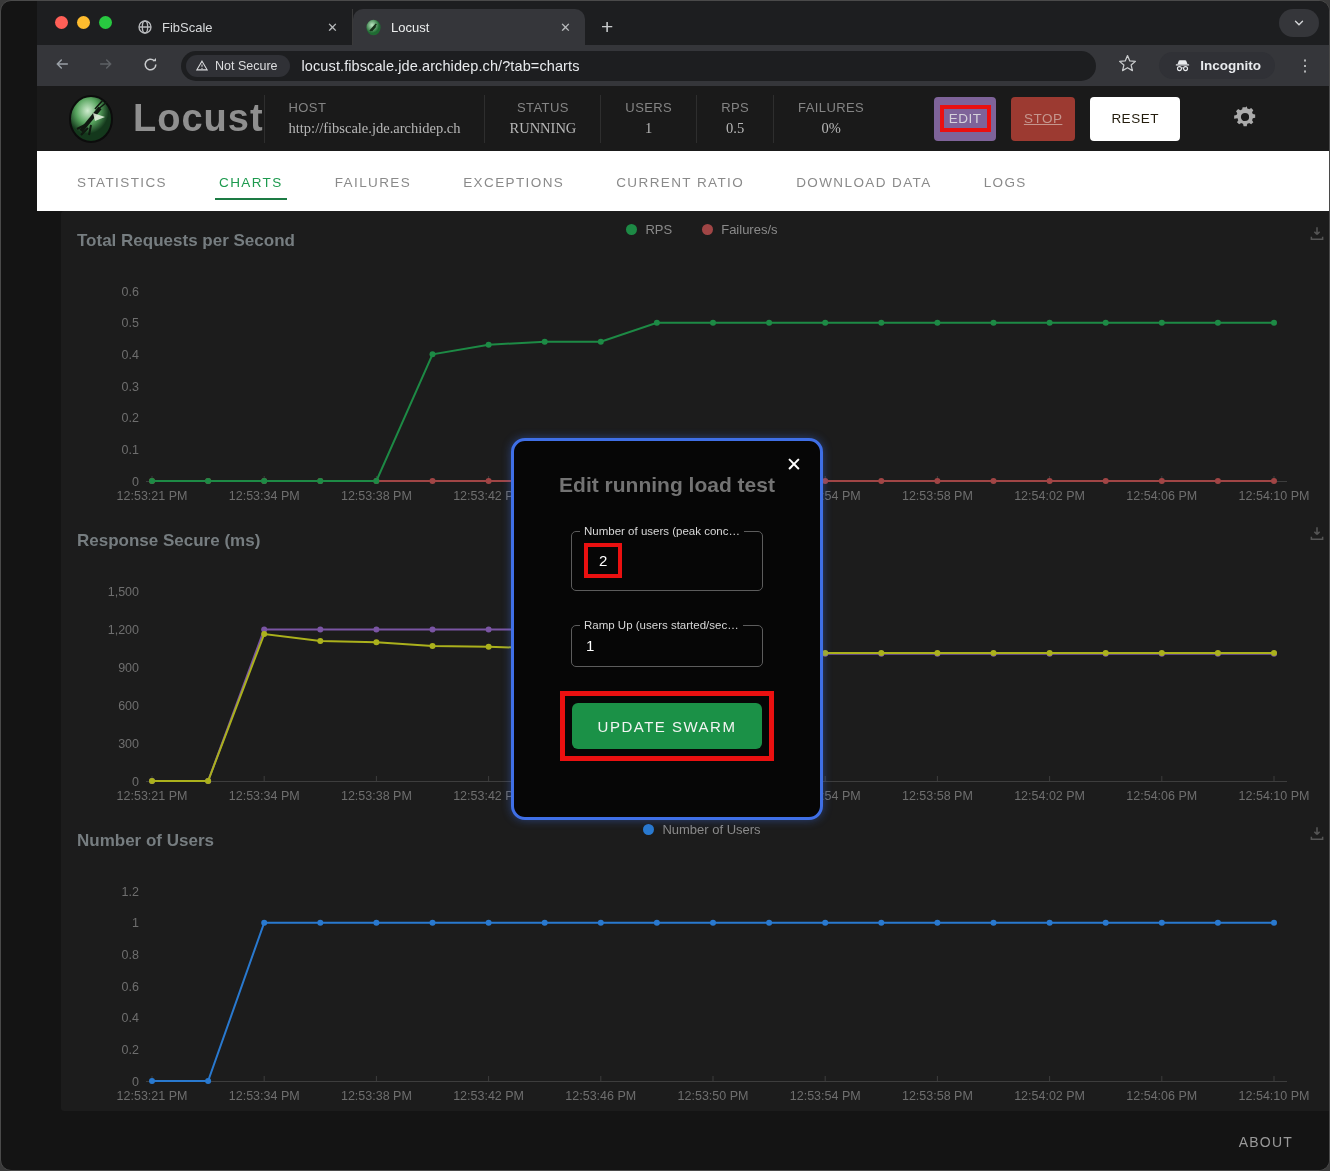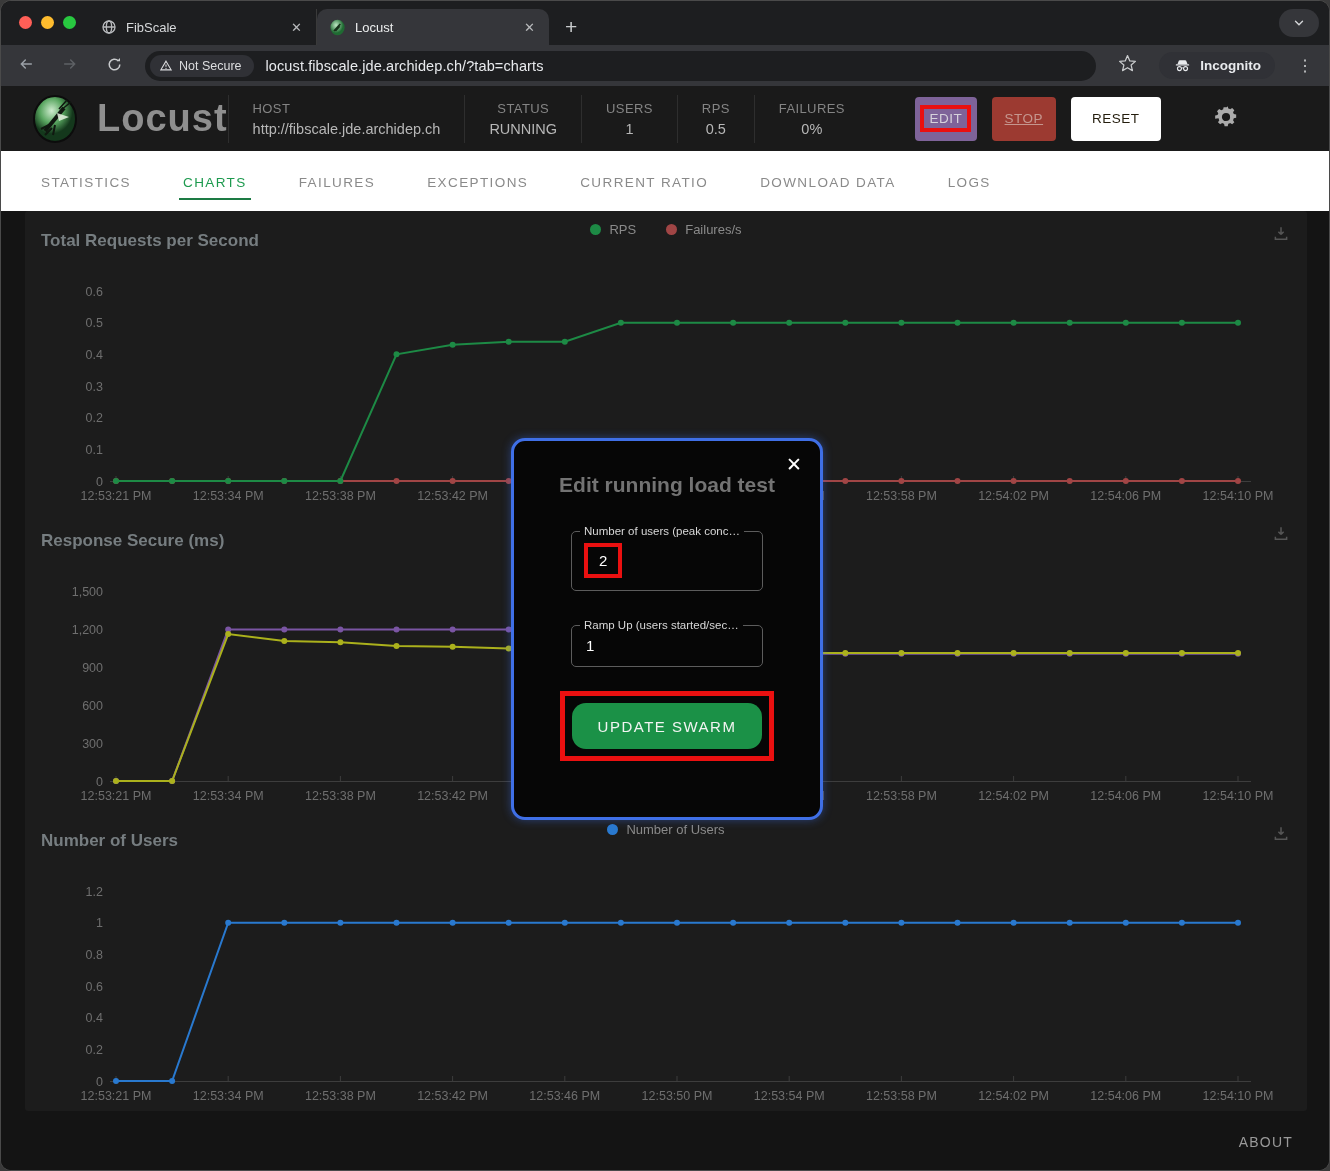--- a/index.html
+++ b/index.html
@@ -1,17 +1,17 @@
 <!DOCTYPE html>
 <html><head>
 <meta charset="utf-8">
 <style>
   * { margin:0; padding:0; box-sizing:border-box; }
   body { background:#3a3a3a; font-family:"Liberation Sans", sans-serif; width:1330px; height:1171px; overflow:hidden; }
-  .window { position:relative; width:1330px; height:1171px; border-radius:11px; overflow:hidden; background:#141414; border:1px solid #4a4a4a; }
+  .window { position:relative; width:1330px; height:1171px; border-radius:11px; overflow:hidden; background:#141414; border:1px solid #4a4a4a;padding-left:36px; }
 
   
   .tabstrip { height:44px; background:#1d1e20; display:flex; align-items:flex-end; position:relative; }
   .traffic-lights { display:flex; gap:9px; align-items:center; position:absolute; left:18px; top:15px; }
   .tl { width:13px; height:13px; border-radius:50%; }
   .tl.red{background:#ff5f57;} .tl.yellow{background:#febc2e;} .tl.green{background:#28c840;}
   .tab { height:36px; display:flex; align-items:center; padding:0 12px; color:#d6d8da; font-size:13px; gap:9px; cursor:default; }
   .tab.inactive { margin-left:88px; width:228px; border-right:1px solid #3a3a3a; }
   .tab.active { width:232px; background:#35363a; border-radius:10px 10px 0 0; color:#eceeee; }
   .tab .tab-title { flex:1; white-space:nowrap; overflow:hidden; }
@@ -29,21 +29,21 @@
   .star-btn { padding:0 4px; }
 
   
   .page { background:#141414; height:1086px; position:relative; }
   .app-header { height:65px; background:#1a1a1a; display:flex; align-items:center; padding:0 26px 0 30px; }
   .logo { width:48px; height:48px; }
   .app-title { font-size:38px; font-weight:bold; color:#8f8f8f; margin-left:18px; letter-spacing:1px; }
   .hstat { padding:0 24px; border-left:1px solid #2e2e2e; height:48px; display:flex; flex-direction:column; justify-content:center; gap:5px; }
   .hstat:first-of-type { border-left:none; margin-left:64px; }
   .hstat .lab { font-size:13px; color:#848484; letter-spacing:.4px; }
-  .hstat .val { font-size:14.5px; color:#b7b7b7; }
+  .hstat .val { font-size:14.5px; color:#b7b7b7;font-family:Liberation Serif, serif; }
   .hstat.center { text-align:center; }
   .hbtns { display:flex; gap:15px; margin-left:46px; align-items:center; }
   .btn { height:44px; border:none; border-radius:4px; font-size:13.5px; letter-spacing:.5px; font-family:"Liberation Sans",sans-serif; cursor:pointer; }
   .btn.edit { background:#7e6399; color:#d6d2db; width:62px; padding:0; }
   .btn.stop { background:#9c3a31; color:#c5968e; width:64px;text-decoration:underline; }
   .btn.reset { background:#ffffff; color:#241d0d; width:90px; }
   .redbox-inline { display:inline-block; border:4px solid #ea1010; padding:2px 5px; }
   .gear { margin-left:52px; }
 
   .navtabs { height:60px; background:#ffffff; display:flex; align-items:center; padding:0 40px; gap:0; }
@@ -67,21 +67,21 @@
 
   
   .modal { position:absolute; left:510px; top:437px; width:312px; height:382px; background:#060606; border:3px solid #3f6fe6; border-radius:14px; box-shadow:0 0 10px rgba(60,110,235,.45); z-index:50; }
   .modal-close { position:absolute; right:18px; top:12px; color:#ffffff; font-size:19px; cursor:pointer; }
   .modal-title { color:#737373; font-size:21px; font-weight:bold; text-align:center; margin-top:32px; }
   .mfield { margin:28px 57px 0; border:1px solid #5c5c5c; border-radius:5px; padding:0 0 12px; }
   .mfield legend { font-size:11.5px; color:#d8d8d8; margin-left:8px; padding:0 4px; white-space:nowrap; }
   .mfield .fval { color:#ffffff; font-size:15px; padding:6px 0 0 14px; }
   .mfield .fval .redbox-inline { padding:5px 11px; margin-left:-2px; }
   .swarm-wrap { margin:24px 46px 0; border:5px solid #ea1010; padding:7px; }
-  .btn-swarm { width:100%; height:46px; background:#1b9147; border:none; border-radius:14px; color:#f2f4f2; font-size:15px; letter-spacing:1.5px; font-family:"Liberation Sans",sans-serif; cursor:pointer; }
+  .btn-swarm { width:100%; height:46px; background:#1b9147; border:none; border-radius:6px; color:#f2f4f2; font-size:15px; letter-spacing:1.5px; font-family:"Liberation Sans",sans-serif; cursor:pointer; }
 </style>
 </head>
 <body>
 
 <div class="window">
 
   <div class="tabstrip">
     <div class="traffic-lights">
       <span class="tl red"></span>
       <span class="tl yellow"></span>

